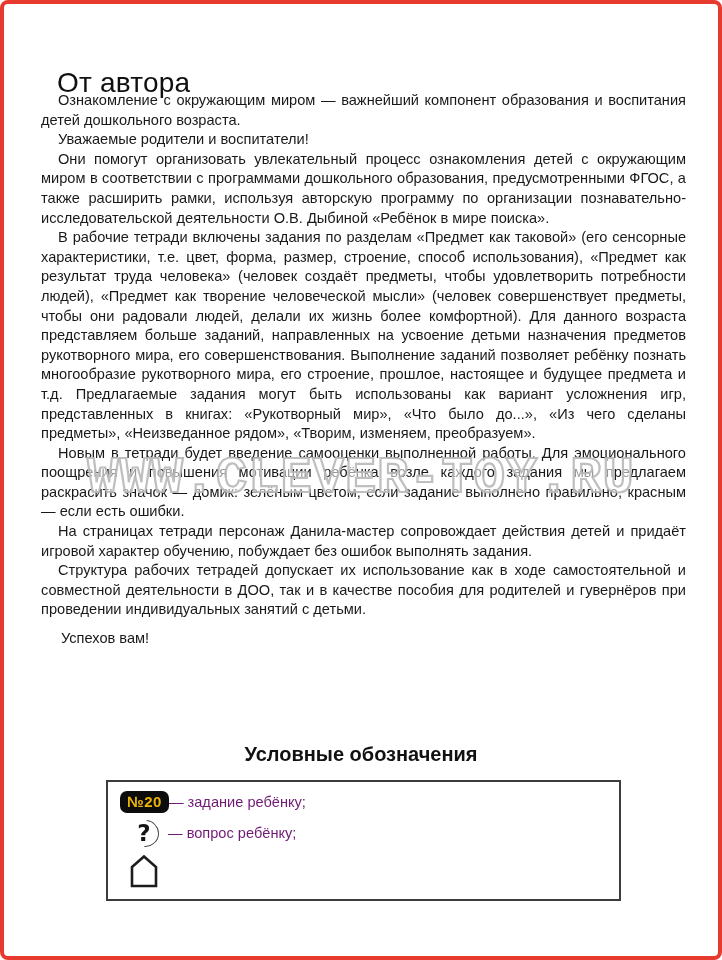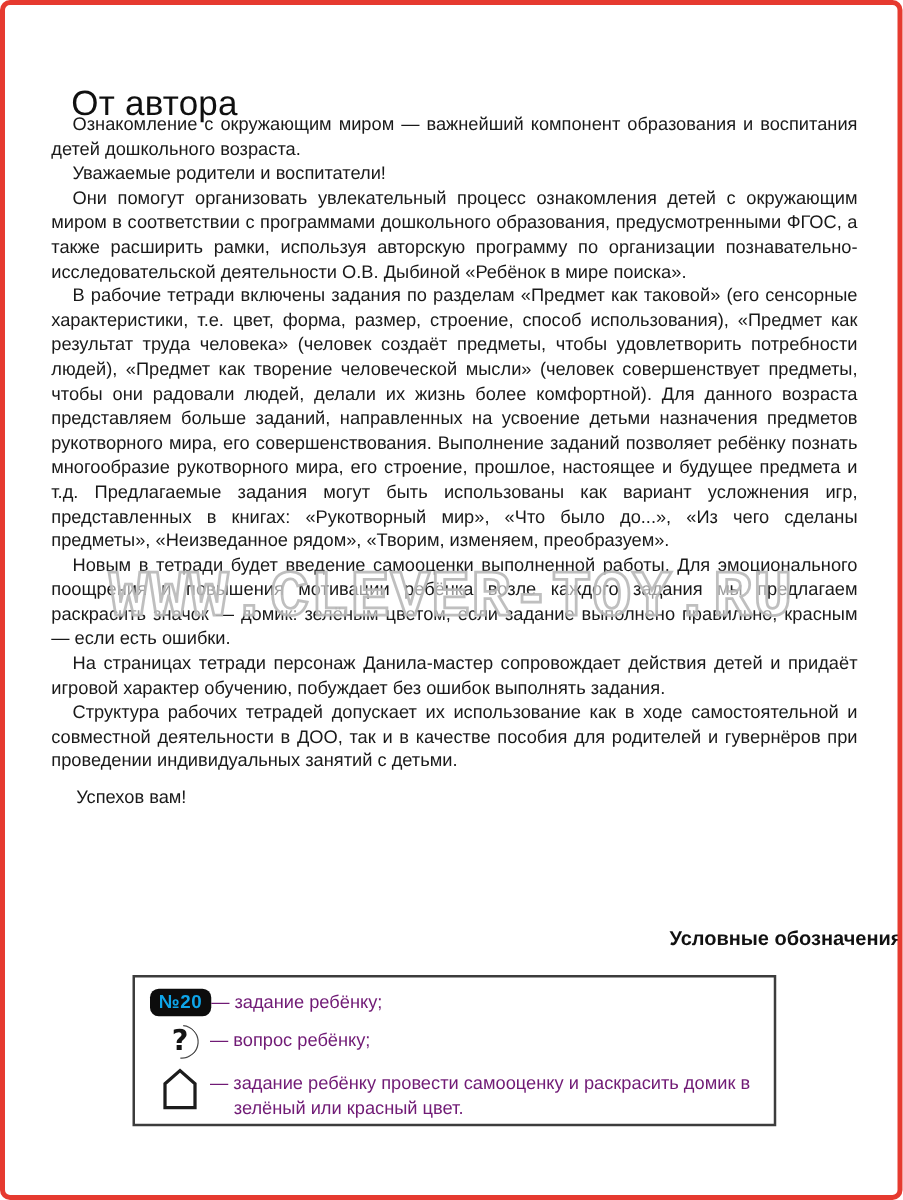--- a/index.html
+++ b/index.html
@@ -37,37 +37,37 @@
     position: absolute; top: 449px; left: 0; right: 0;
     text-align: center; white-space: nowrap;
     font-family: Liberation Mono, monospace;
     font-size: 52px; font-weight: bold; letter-spacing: 1px;
     color: rgba(255,255,255,0.55);
     -webkit-text-stroke: 2.2px rgba(184,184,184,0.9);
     z-index: 3; pointer-events: none;
   }
   .legend-heading {
     position: absolute; top: 743px; left: 0; width: 100%;
-    text-align: right;
-    font-size: 16px; font-weight: bold; color: #111;
+    text-align: center;
+    font-size: 20px; font-weight: bold; color: #111;
   }
   .legend-box {
     position: absolute; top: 780px; left: 106px;
     width: 515px; height: 121px;
     box-sizing: border-box;
     border: 2px solid #3c3c3c;
     background: #fff;
     padding: 9px 12px 0 12px;
     z-index: 2;
   }
   .legend-row { display: flex; align-items: center; margin-bottom: 5px; }
   .legend-row.top-align { align-items: flex-start; }
   .icon-cell { flex: 0 0 48px; display: flex; justify-content: center; }
   .badge {
-    background: #0c0c0c; color: #0ea5e9;
+    background: #0c0c0c; color: #eab308;
     border-radius: 7px;
     font-weight: bold; font-size: 15px;
     padding: 2px 7px 3px 7px;
     letter-spacing: 0.5px;
   }
   .qwrap { position: relative; width: 30px; height: 30px;
     display: flex; align-items: center; justify-content: center; }
   .qmark { font-size: 23px; font-weight: 900; color: #141414; z-index: 1;
     font-family: "DejaVu Sans", sans-serif; }
   .qarc {
@@ -123,16 +123,15 @@
     </span>
     <span class="legend-label">— вопрос ребёнку;</span>
   </div>
 
   <div class="legend-row top-align">
     <span class="icon-cell">
       <svg width="32" height="36" viewBox="0 0 32 36">
         <path d="M4 14 L16 3.5 L28 14 L28 33 L4 33 Z" fill="none" stroke="#1c1c1c" stroke-width="2.6" stroke-linejoin="miter"></path>
       </svg>
     </span>
-    <span class="legend-label">— задание ребёнку провести самооценку и раскрасить домик в зелёный или красный цвет.</span>
   </div>
 
 </div>
 
 </body></html>

